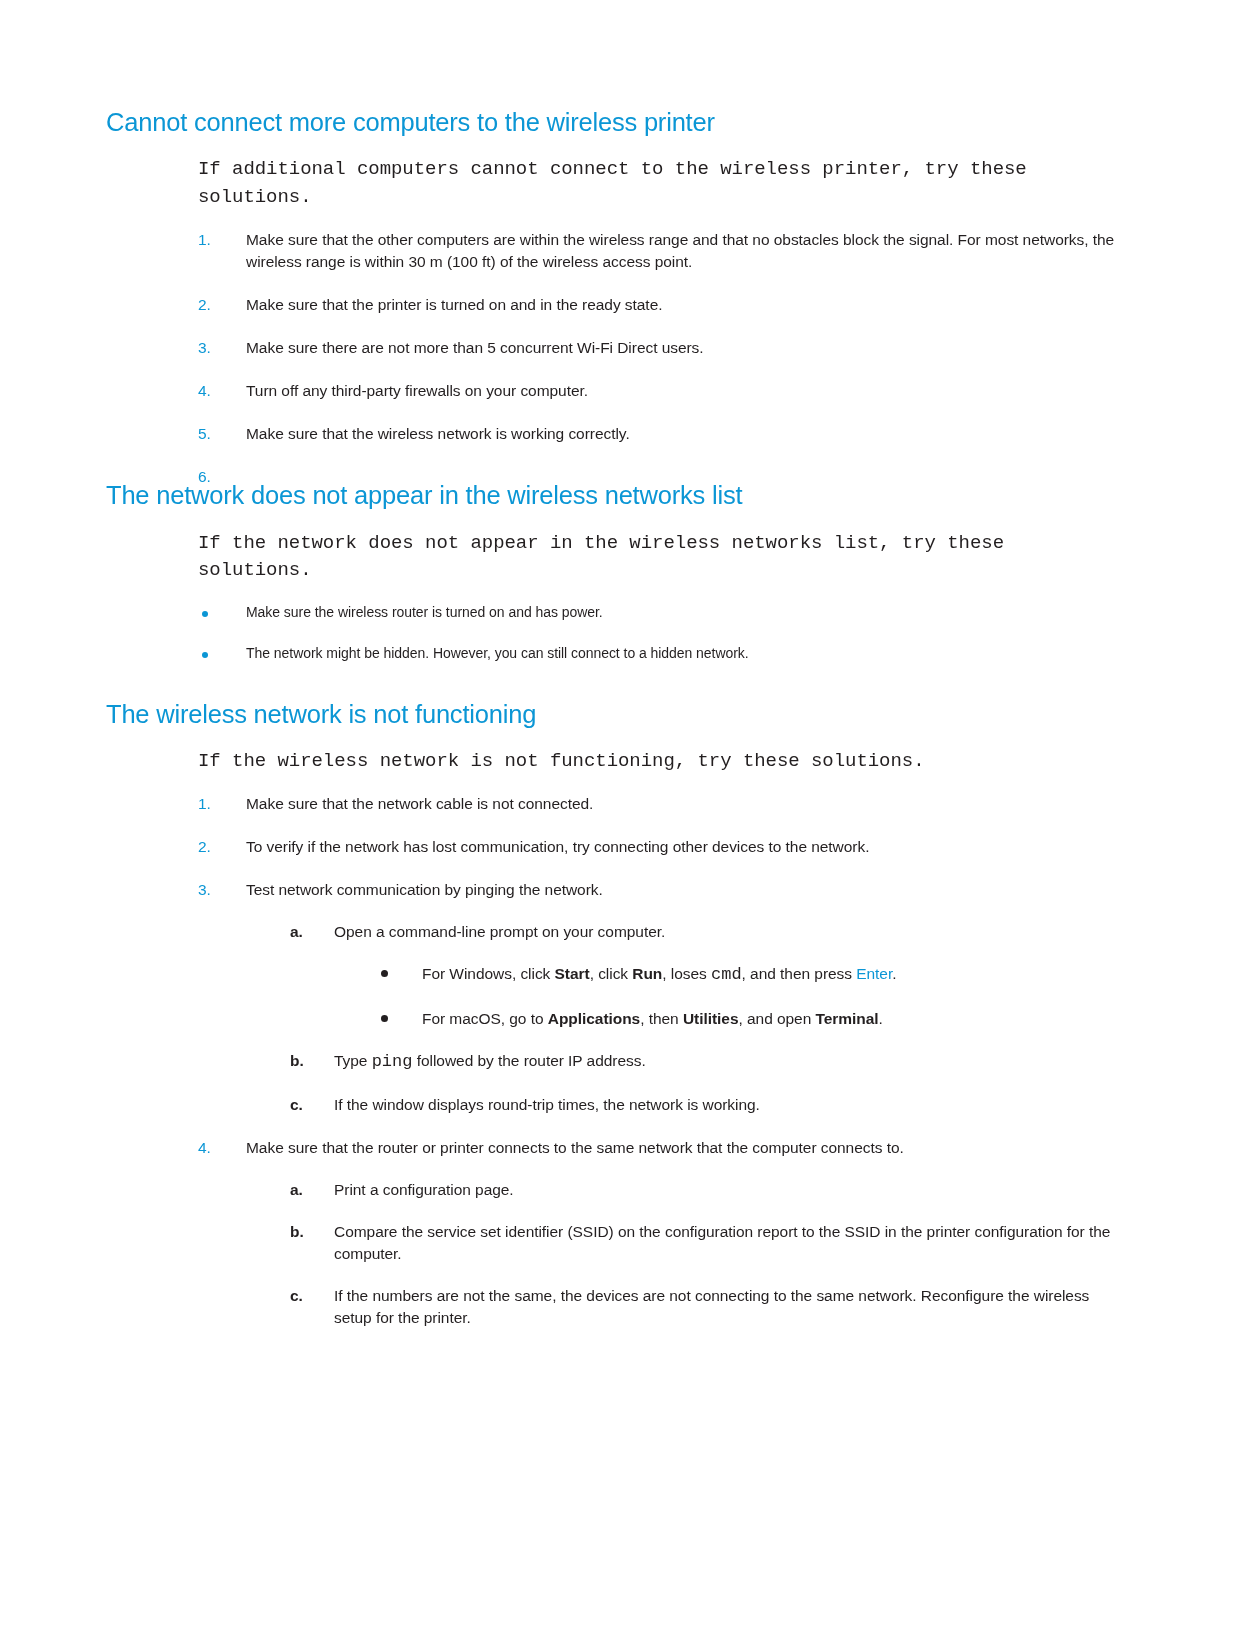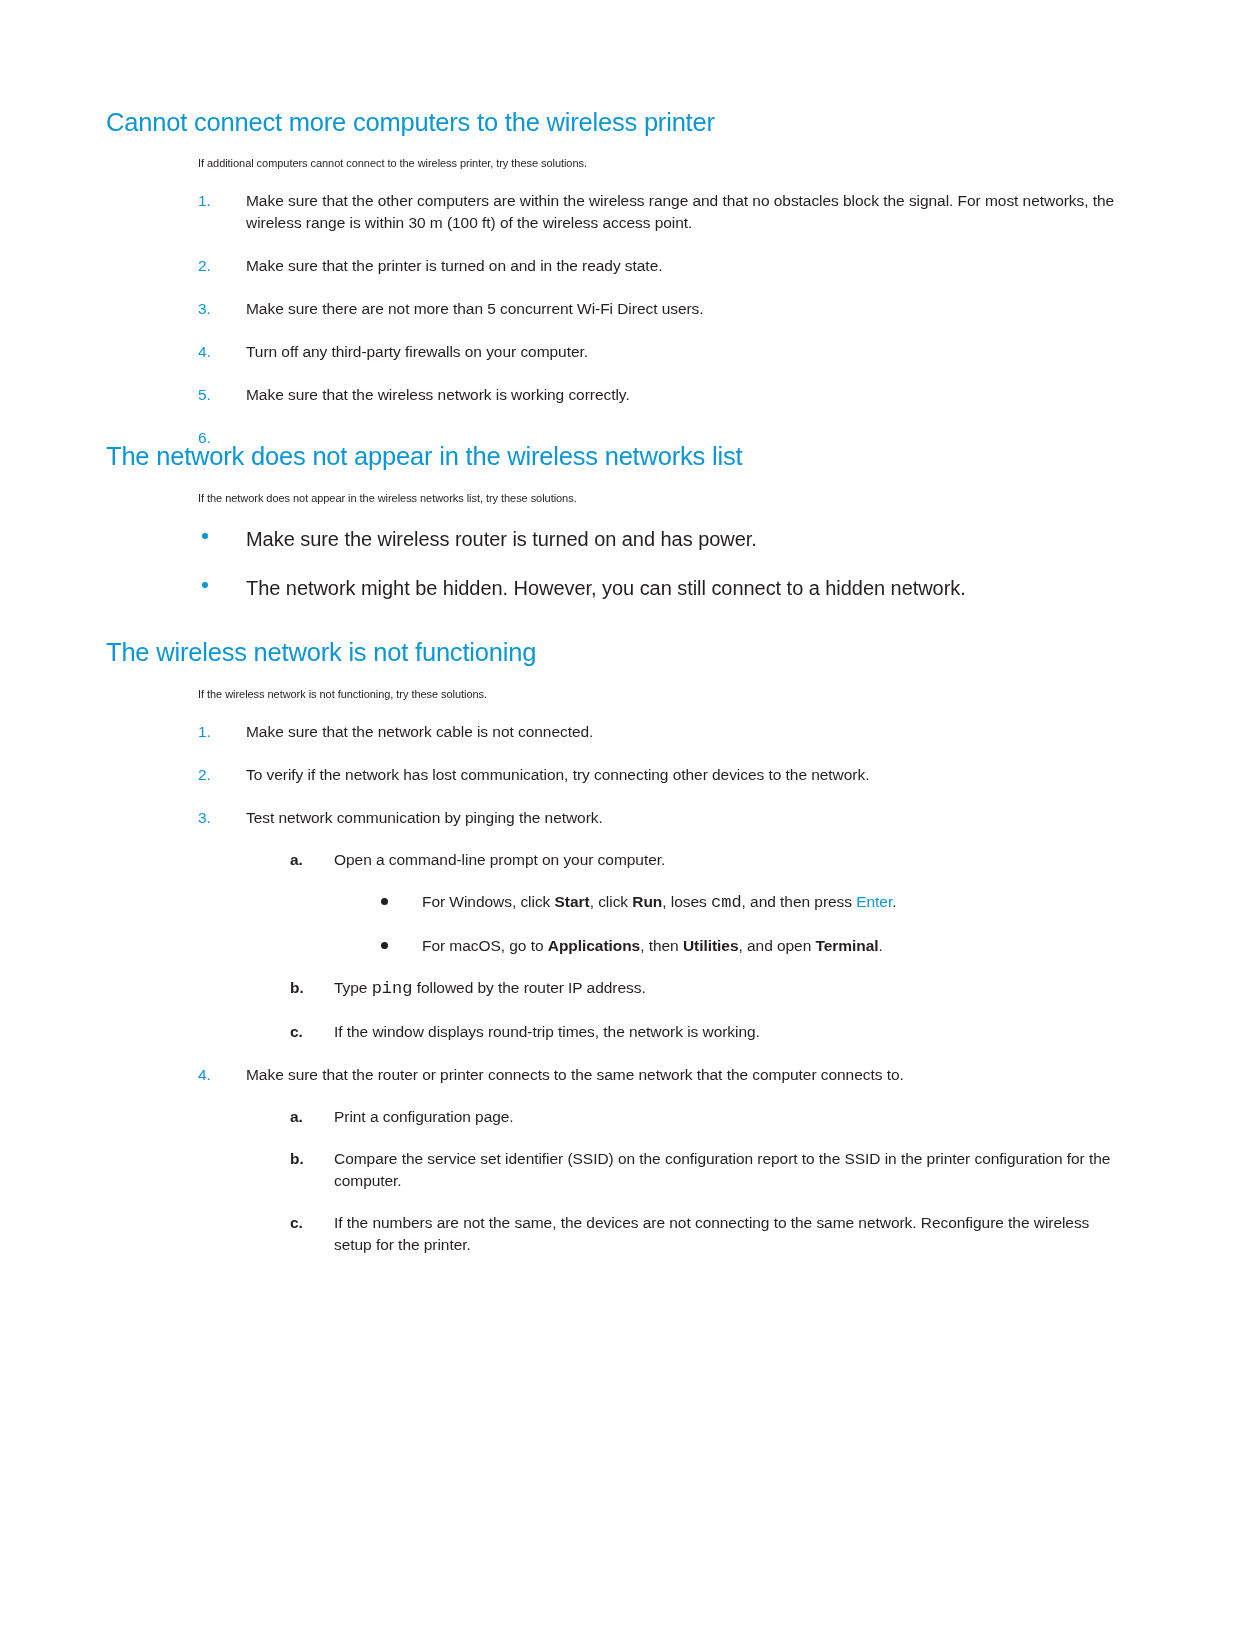--- a/index.html
+++ b/index.html
@@ -32,28 +32,29 @@
     color: #0b96d5;
     margin: 0;
     padding: 0;
     letter-spacing: -0.2px;
     line-height: 1.15;
   }
   .heading-block { margin-top: 36px; }
   .heading-block:first-child { margin-top: 0; }
 
   p.intro {
-    font-size: 11px;
+    font-size: 19px;
     line-height: 1.45;
     color: #231f20;
     margin: 10px;
     padding: 0;
     margin-left: 92px;
     margin-top: 19px;
     letter-spacing: -0.05px;
+    font-family: Liberation Mono, monospace;
   }
 
   
   ol.lvl1 {
     list-style: none;
     margin: 0;
     padding: 0;
     margin-left: 92px;
     margin-top: 18px;
   }
@@ -80,21 +81,21 @@
     list-style: none;
     margin: 0;
     padding: 0;
     margin-left: 92px;
     margin-top: 18px;
   }
   ul.blvl1 > li {
     position: relative;
     padding-left: 48px;
     margin-top: 21px;
-    font-size: 20px;
+    font-size: 14px;
     line-height: 1.42;
     letter-spacing: -0.05px;
   }
   ul.blvl1 > li:first-child { margin-top: 0; }
   ul.blvl1 > li > .bullet {
     position: absolute;
     left: 4px;
     top: 8px;
     width: 6px;
     height: 6px;

